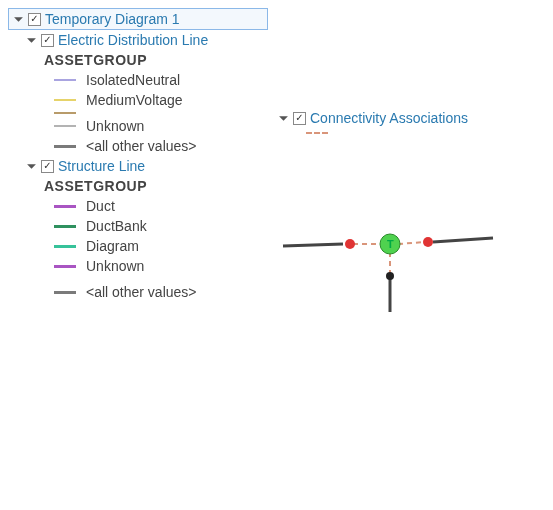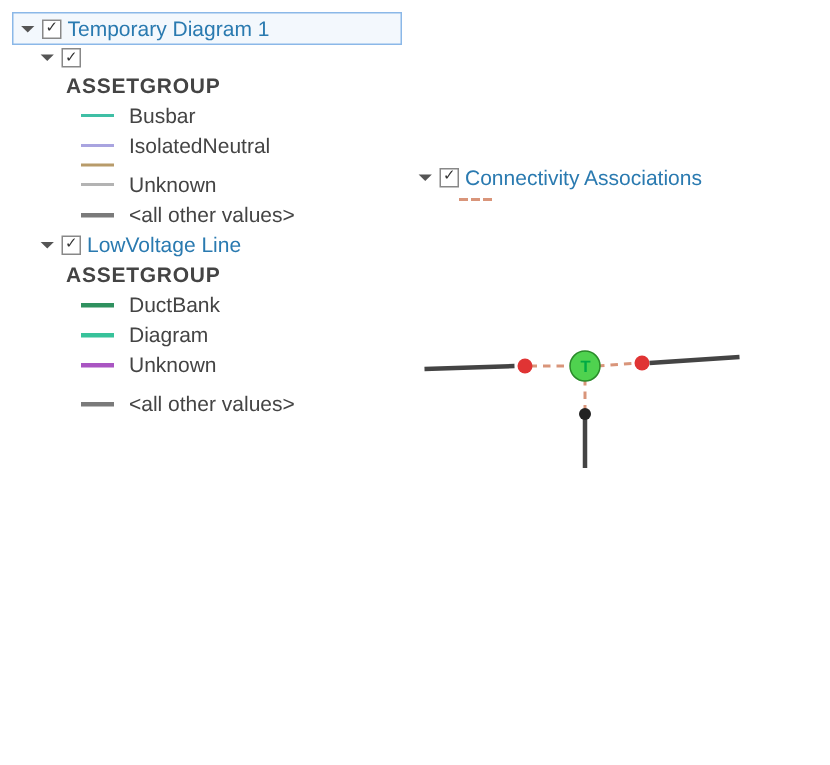--- a/index.html
+++ b/index.html
@@ -111,32 +111,33 @@
       <span class="label-link">Temporary Diagram 1</span>
     </div>
 
     <div class="node child">
       <span class="arrow">
         <svg viewBox="0 0 10 10" width="11" height="11">
             <path d="M1 3 L5 7 L9 3 Z" fill="#555"></path>
           </svg>
       </span>
       <span class="chk">✓</span>
+      <span class="label-link">Electric Distribution Line</span>
     </div>
     <div class="node child2">
       <span class="heading">ASSETGROUP</span>
     </div>
     <div class="child3">
       <div class="legend-row">
-          <span class="swatch" style="border-top-color:#3fbfa5"></span>
-          <span class="label">Busbar</span>
-        </div>
-      <div class="legend-row">
           <span class="swatch" style="border-top-color:#a9a4e0"></span>
           <span class="label">IsolatedNeutral</span>
+        </div>
+      <div class="legend-row">
+          <span class="swatch" style="border-top-color:#e6d36a"></span>
+          <span class="label">MediumVoltage</span>
         </div>
       <div class="legend-row">
           <span class="swatch" style="border-top-color:#b89b6a"></span>
         </div>
       <div class="legend-row">
           <span class="swatch" style="border-top-color:#b3b3b3"></span>
           <span class="label">Unknown</span>
         </div>
       <div class="legend-row">
           <span class="swatch thick" style="border-top-color:#7a7a7a"></span>
@@ -144,26 +145,30 @@
         </div>
     </div>
 
     <div class="node child">
       <span class="arrow">
         <svg viewBox="0 0 10 10" width="11" height="11">
             <path d="M1 3 L5 7 L9 3 Z" fill="#555"></path>
           </svg>
       </span>
       <span class="chk">✓</span>
-      <span class="label-link">LowVoltage Line</span>
+      <span class="label-link">Structure Line</span>
     </div>
     <div class="node child2">
       <span class="heading">ASSETGROUP</span>
     </div>
     <div class="child3">
+      <div class="legend-row">
+          <span class="swatch thick" style="border-top-color:#a955c2"></span>
+          <span class="label">Duct</span>
+        </div>
       <div class="legend-row">
           <span class="swatch thick" style="border-top-color:#2f915f"></span>
           <span class="label">DuctBank</span>
         </div>
       <div class="legend-row">
           <span class="swatch thick" style="border-top-color:#37c29a"></span>
           <span class="label">Diagram</span>
         </div>
       <div class="legend-row">
           <span class="swatch thick" style="border-top-color:#a955c2"></span>

